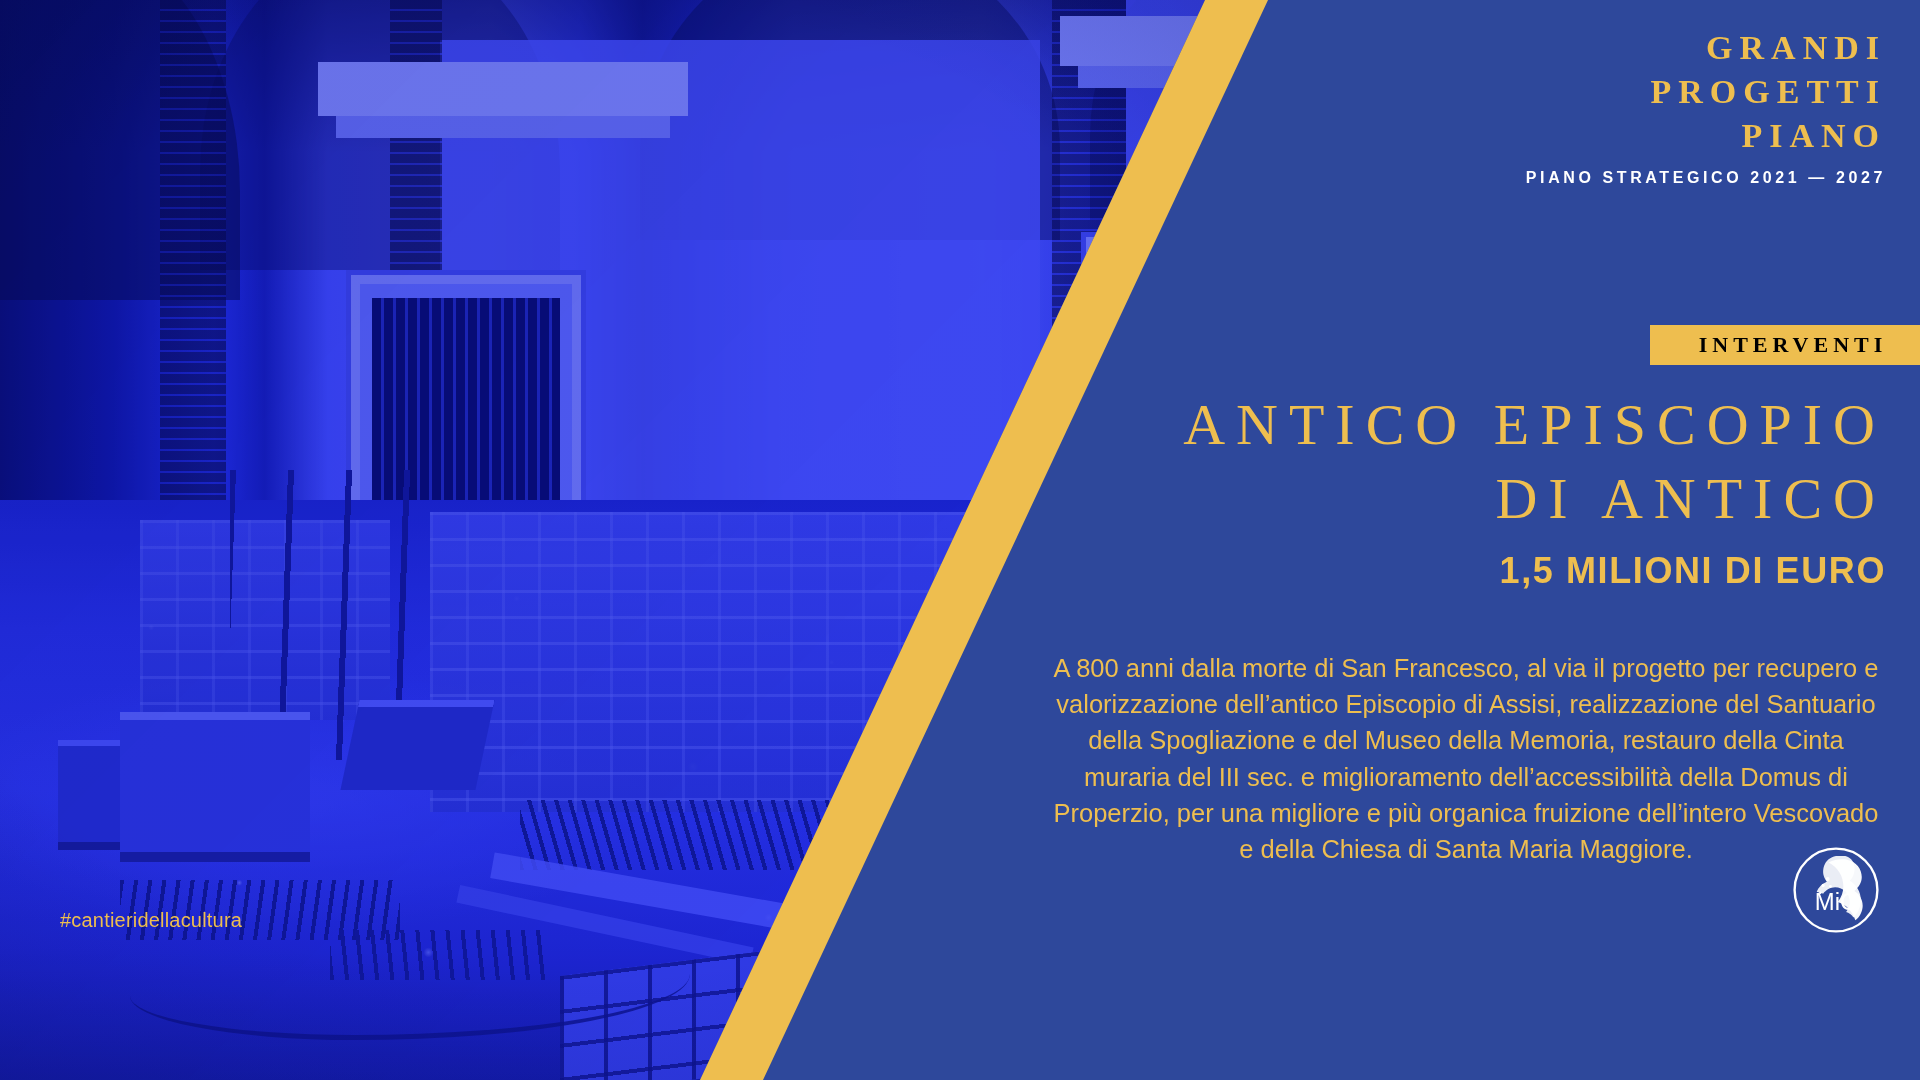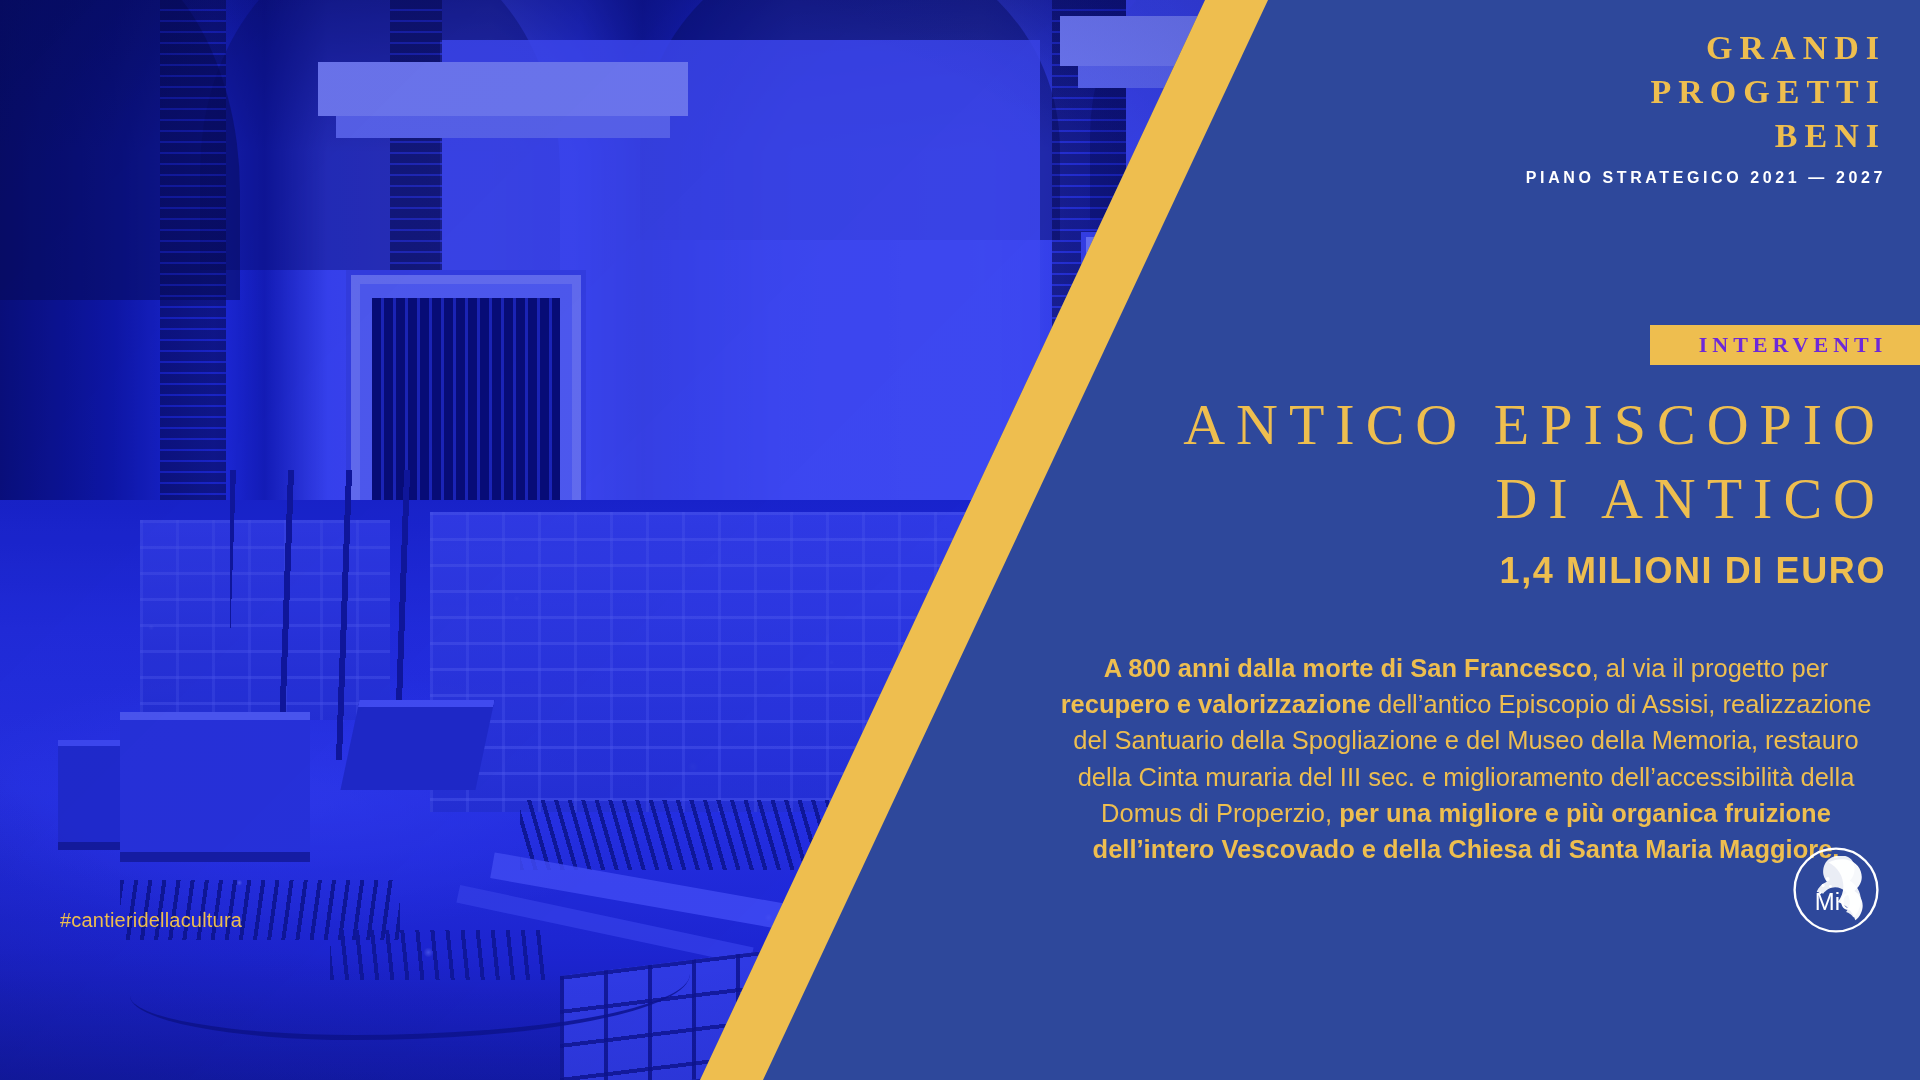--- a/index.html
+++ b/index.html
@@ -234,21 +234,21 @@
     position:absolute; right:0; top:325px;
     width:286px; height:40px;
     background:#EEBE4F;
     display:flex; align-items:center; justify-content:center;
   }
   .interventi-bar span {
     font-family:"Liberation Serif", serif;
     font-weight:700;
     font-size:22px;
     letter-spacing:5px;
-    color:#6d28d9;
+    color:#000000;
   }
 
   .main-title {
     position:absolute; right:50px; top:388px;
     width:900px;
     text-align:right;
     font-family:"Liberation Serif", serif;
     font-size:58px;
     letter-spacing:11px;
     line-height:1.28;
@@ -267,21 +267,21 @@
 
   .body-copy {
     position:absolute; right:50px; top:650px;
     width:840px;
     text-align:center;
     font-family:"Liberation Sans", sans-serif;
     font-size:25.5px;
     line-height:1.42;
     color:#EEBE4F;
   }
-  .body-copy b { font-weight:700;text-align:center; }
+  .body-copy b { font-weight:400;text-align:center; }
 
   .hashtag {
     position:absolute; left:44px; bottom:36px;
     font-family:"Liberation Sans", sans-serif;
     font-size:20px;
     color:#EEBE4F;
     letter-spacing:.2px;
   }
 
   
@@ -352,34 +352,34 @@
     <div class="vignette"></div>
   </div>
 
   <div class="gold-stripe"></div>
 
   <div class="right-panel">
 
     <div class="brand-block">
       <div class="brand-line">GRANDI</div>
       <div class="brand-line">PROGETTI</div>
-      <div class="brand-line">BENI</div>
+      <div class="brand-line">PIANO</div>
       <div class="plan-line">PIANO STRATEGICO 2021 — 2027</div>
     </div>
 
     <div class="interventi-bar">
       <span>INTERVENTI</span>
     </div>
 
     <div class="main-title">
       <div>ANTICO EPISCOPIO</div>
       <div>DI ANTICO</div>
     </div>
 
-    <div class="amount">1,4 MILIONI DI EURO</div>
+    <div class="amount">1,5 MILIONI DI EURO</div>
 
     <div class="body-copy">
       <b>A 800 anni dalla morte di San Francesco</b><span>, al via il progetto per </span><b>recupero e valorizzazione</b><span> dell’antico Episcopio di Assisi, realizzazione del Santuario della Spogliazione e del Museo della Memoria, restauro della Cinta muraria del III sec. e miglioramento dell’accessibilità della Domus di Properzio, </span><b>per una migliore e più organica fruizione dell’intero Vescovado e della Chiesa di Santa Maria Maggiore.</b>
     </div>
 
     <div class="hashtag">#cantieridellacultura</div>
 
     <svg class="mic-logo" viewBox="0 0 100 100">
       <circle cx="50" cy="50" r="45" fill="none" stroke="#FFFFFF" stroke-width="2.6"></circle>
       <path d="M62 17 c10 2 16 10 16 19 c0 6 -3 11 -8 15 c5 3 9 9 9 16 c0 6 -3 12 -8 16

